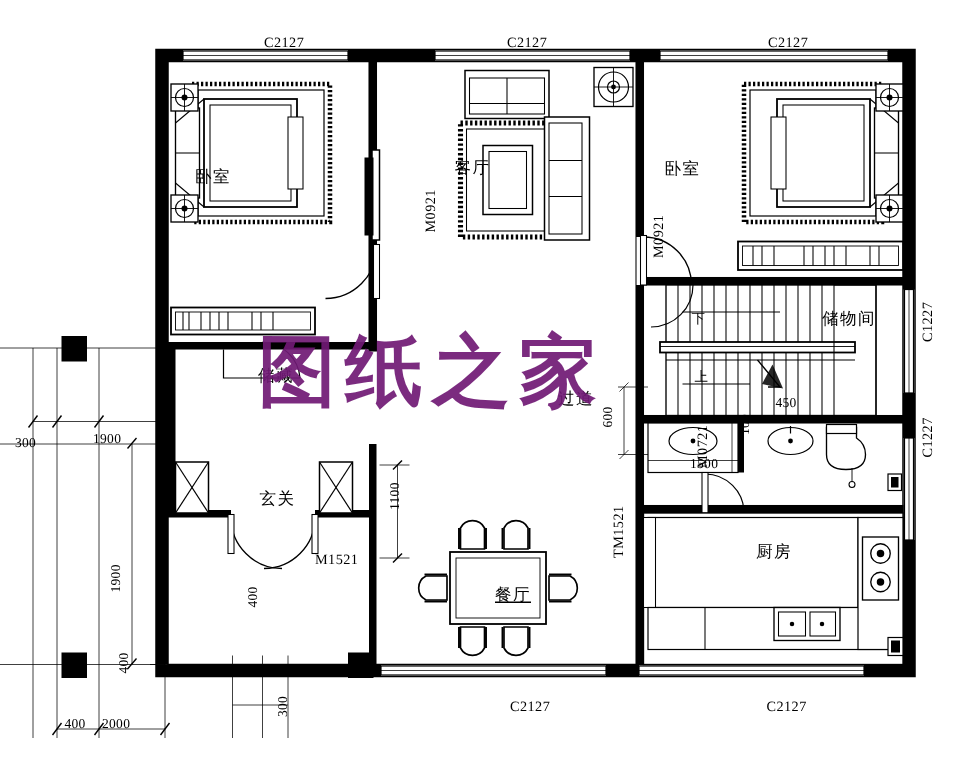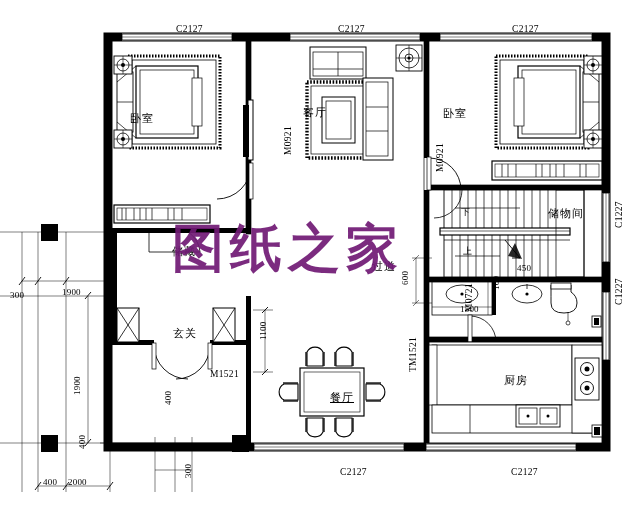--- a/index.html
+++ b/index.html
@@ -456,21 +456,21 @@
   <g></g>
 </svg>
 
 <div id="room-labels">
     <div class="lbl room-label" style="left: 130px; top: 113px;">卧室</div>
     <div class="lbl room-label" style="left: 303px; top: 107px;">客厅</div>
     <div class="lbl room-label" style="left: 443px; top: 108px;">卧室</div>
     <div class="lbl room-label" style="left: 548px; top: 208px;">储物间</div>
     <div class="lbl room-label" style="left: 173px; top: 328px;">玄关</div>
     <div class="lbl room-label" style="left: 330px; top: 392px; text-decoration: underline;">餐厅</div>
-    <div class="lbl room-label" style="left: 504px; top: 375px; text-align: center;">厨房</div>
+    <div class="lbl room-label" style="left: 504px; top: 363px; text-align: center;">厨房</div>
     <div class="lbl room-label" style="left: 372px; top: 261px;">过道</div>
     <div class="lbl room-label" style="left: 172px; top: 246px;">储藏</div>
   </div>
 
 <div id="window-labels">
     <div class="lbl code-label" style="left: 176px; top: 25px;">C2127</div>
     <div class="lbl code-label" style="left: 338px; top: 25px;">C2127</div>
     <div class="lbl code-label" style="left: 512px; top: 25px;">C2127</div>
     <div class="lbl code-label" style="left: 615px; top: 228px; transform: rotate(-90deg); transform-origin: left top;">C1227</div>
     <div class="lbl code-label" style="left: 615px; top: 305px; transform: rotate(-90deg); transform-origin: left top;">C1227</div>

